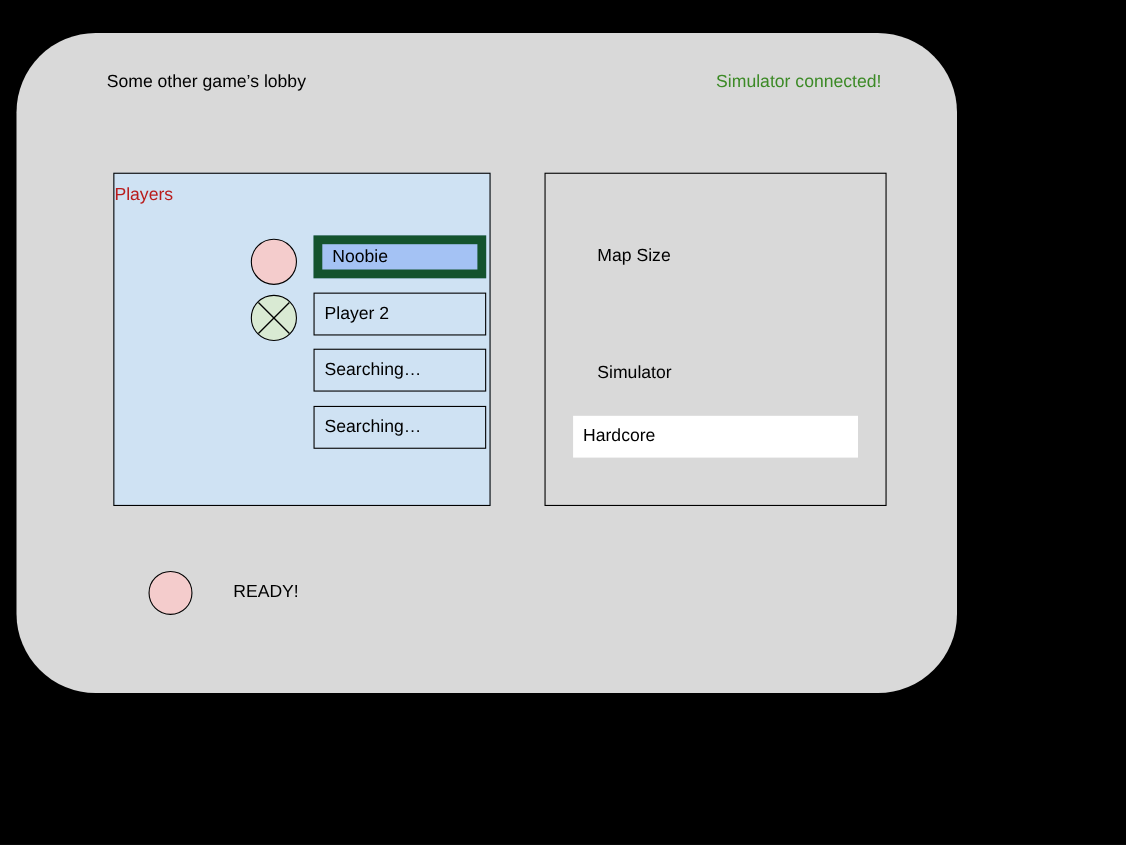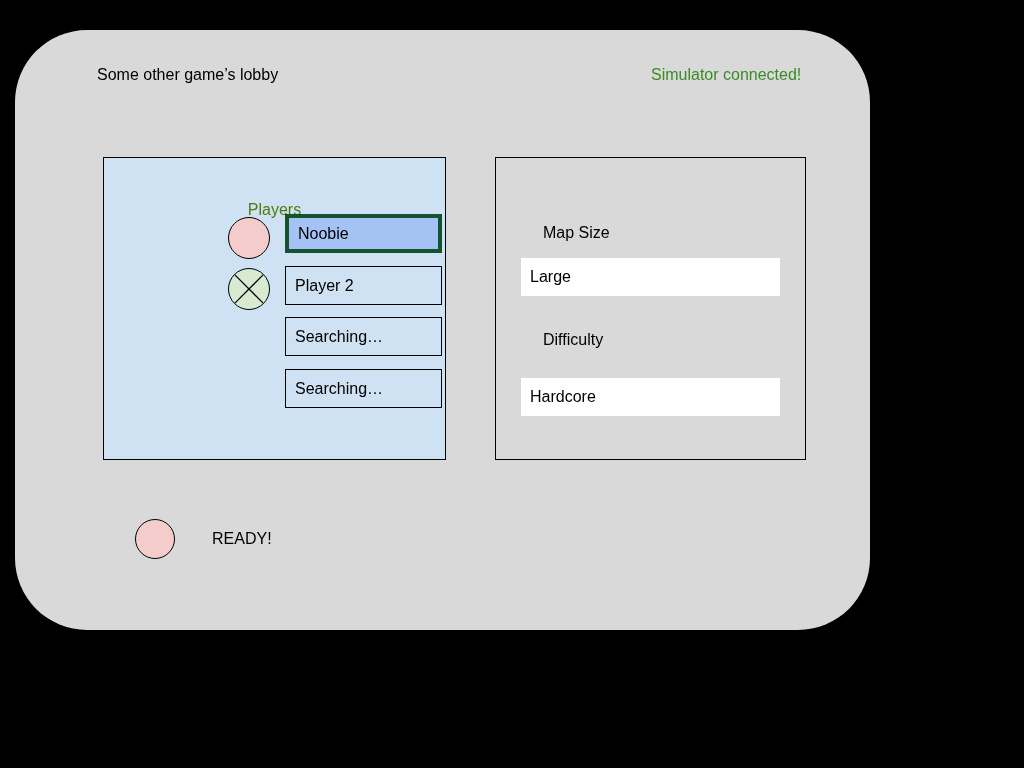--- a/index.html
+++ b/index.html
@@ -56,24 +56,23 @@
   .card {
     position: absolute;
     border: 1px solid #000000;
     box-sizing: border-box;
   }
   .card-title {
     position: absolute;
     left: 0;
     right: 0;
     top: 11px;
-    text-align: center;
-    font-size: 16px;
-    color: #4d7c0f;
-    margin-top: 32px;
+    text-align: left;
+    font-size: 16px;
+    color: #b91c1c;
   }
 
   
   .players-card {
     left: 88px;
     top: 127px;
     width: 343px;
     height: 303px;
     background: #cfe2f3;
   }
@@ -105,21 +104,21 @@
     box-sizing: border-box;
     background: #cfe2f3;
     display: flex;
     align-items: center;
     padding-left: 9px;
     font-size: 16px;
     color: #000000;
   }
   .player-slot.selected {
     background: #a4c2f4;
-    border: 4px solid #14532d;
+    border: 8px solid #14532d;
   }
 
   
   .settings-card {
     left: 480px;
     top: 127px;
     width: 311px;
     height: 303px;
     background: #d9d9d9;
   }
@@ -197,23 +196,22 @@
 
       <div class="player-slot" style="top:159px;">Searching…</div>
 
       <div class="player-slot" style="top:211px;">Searching…</div>
     </div>
 
     <div class="card settings-card">
 
       <div class="setting-label" style="top:66px;">Map Size</div>
 
-      <div class="setting-value" style="top:100px;">Large</div>
-
-      <div class="setting-label" style="top:173px;">Difficulty</div>
+
+      <div class="setting-label" style="top:173px;">Simulator</div>
 
       <div class="setting-value" style="top:220px;">Hardcore</div>
     </div>
 
     <div class="ready-row">
       <div class="ready-dot"></div>
       <div class="ready-label">READY!</div>
     </div>
 
   </div>

